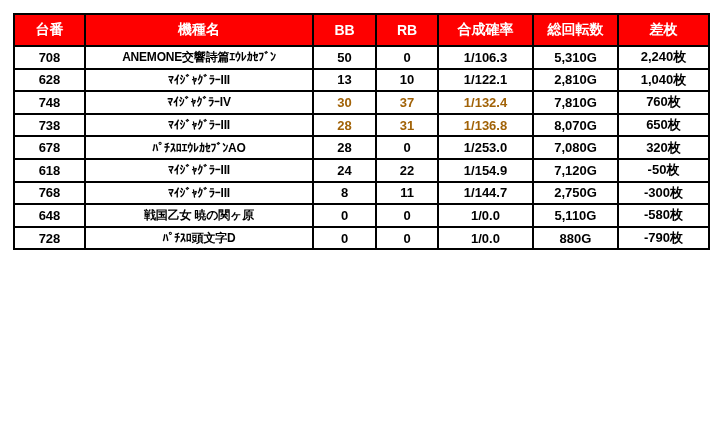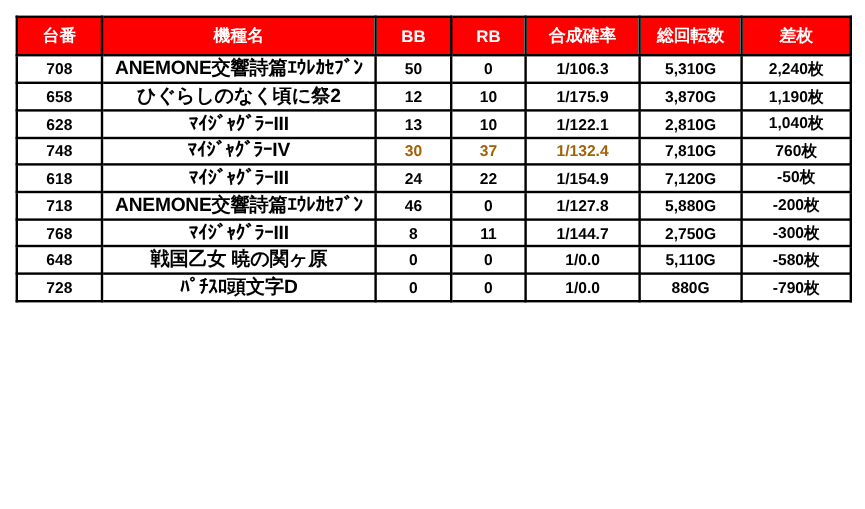--- a/index.html
+++ b/index.html
@@ -39,21 +39,21 @@
     color: #ffffff;
     background: #fe0000;
   }
   table.results td {
     height: 20.6px;
     font-size: 13px;
     color: #000000;
     background: #ffffff;
   }
   table.results td.name-cell {
-    font-size: 16px;
+    font-size: 12px;
     letter-spacing: -0.2px;
   }
   table.results td.dim {
     color: #a16207;
   }
   
   col.c-dai   { width: 71px; }
   col.c-name  { width: 228px; }
   col.c-bb    { width: 63px; }
   col.c-rb    { width: 62px; }
@@ -90,63 +90,63 @@
         <tr>
           <td>708</td>
           <td class="name-cell">ANEMONE交響詩篇ｴｳﾚｶｾﾌﾞﾝ</td>
           <td>50</td>
           <td>0</td>
           <td>1/106.3</td>
           <td>5,310G</td>
           <td>2,240枚</td>
         </tr>
         <tr>
-          <td>658</td>
-          <td class="name-cell">ひぐらしのなく頃に祭2</td>
-          <td>12</td>
-          <td>10</td>
-          <td>1/175.9</td>
-          <td>3,870G</td>
-          <td>1,190枚</td>
-        </tr>
-        <tr>
           <td>628</td>
           <td class="name-cell">ﾏｲｼﾞｬｸﾞﾗｰIII</td>
           <td>13</td>
           <td>10</td>
           <td>1/122.1</td>
           <td>2,810G</td>
           <td>1,040枚</td>
         </tr>
         <tr>
           <td>748</td>
           <td class="name-cell">ﾏｲｼﾞｬｸﾞﾗｰIV</td>
           <td class="dim">30</td>
           <td class="dim">37</td>
           <td class="dim">1/132.4</td>
           <td>7,810G</td>
           <td>760枚</td>
         </tr>
         <tr>
+          <td>738</td>
+          <td class="name-cell">ﾏｲｼﾞｬｸﾞﾗｰIII</td>
+          <td class="dim">28</td>
+          <td class="dim">31</td>
+          <td class="dim">1/136.8</td>
+          <td>8,070G</td>
+          <td>650枚</td>
+        </tr>
+        <tr>
+          <td>678</td>
+          <td class="name-cell">ﾊﾟﾁｽﾛｴｳﾚｶｾﾌﾞﾝAO</td>
+          <td>28</td>
+          <td>0</td>
+          <td>1/253.0</td>
+          <td>7,080G</td>
+          <td>320枚</td>
+        </tr>
+        <tr>
           <td>618</td>
           <td class="name-cell">ﾏｲｼﾞｬｸﾞﾗｰIII</td>
           <td>24</td>
           <td>22</td>
           <td>1/154.9</td>
           <td>7,120G</td>
           <td>-50枚</td>
-        </tr>
-        <tr>
-          <td>718</td>
-          <td class="name-cell">ANEMONE交響詩篇ｴｳﾚｶｾﾌﾞﾝ</td>
-          <td>46</td>
-          <td>0</td>
-          <td>1/127.8</td>
-          <td>5,880G</td>
-          <td>-200枚</td>
         </tr>
         <tr>
           <td>768</td>
           <td class="name-cell">ﾏｲｼﾞｬｸﾞﾗｰIII</td>
           <td>8</td>
           <td>11</td>
           <td>1/144.7</td>
           <td>2,750G</td>
           <td>-300枚</td>
         </tr>

